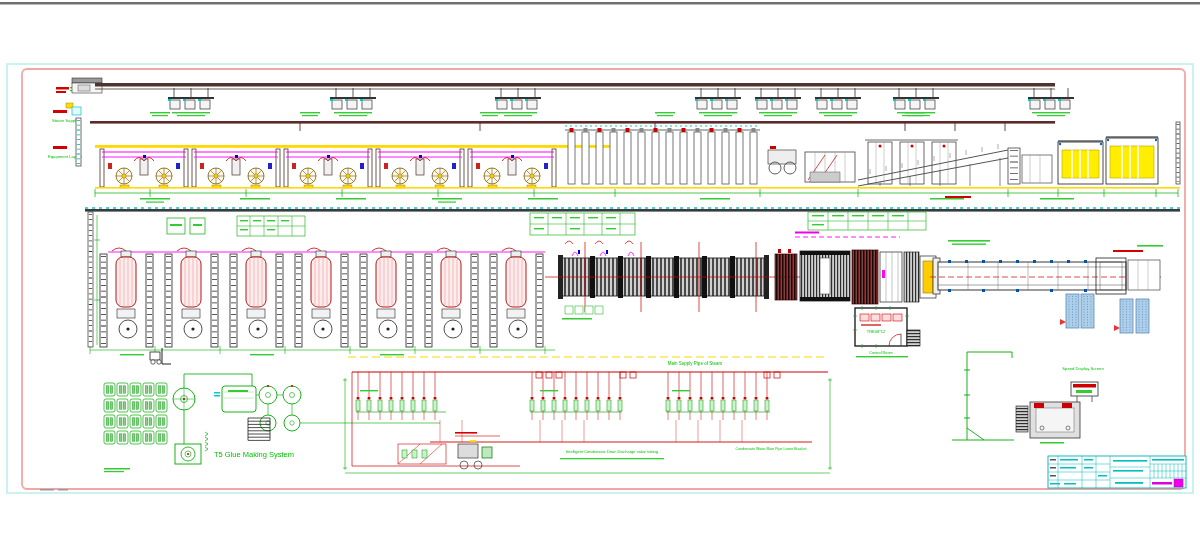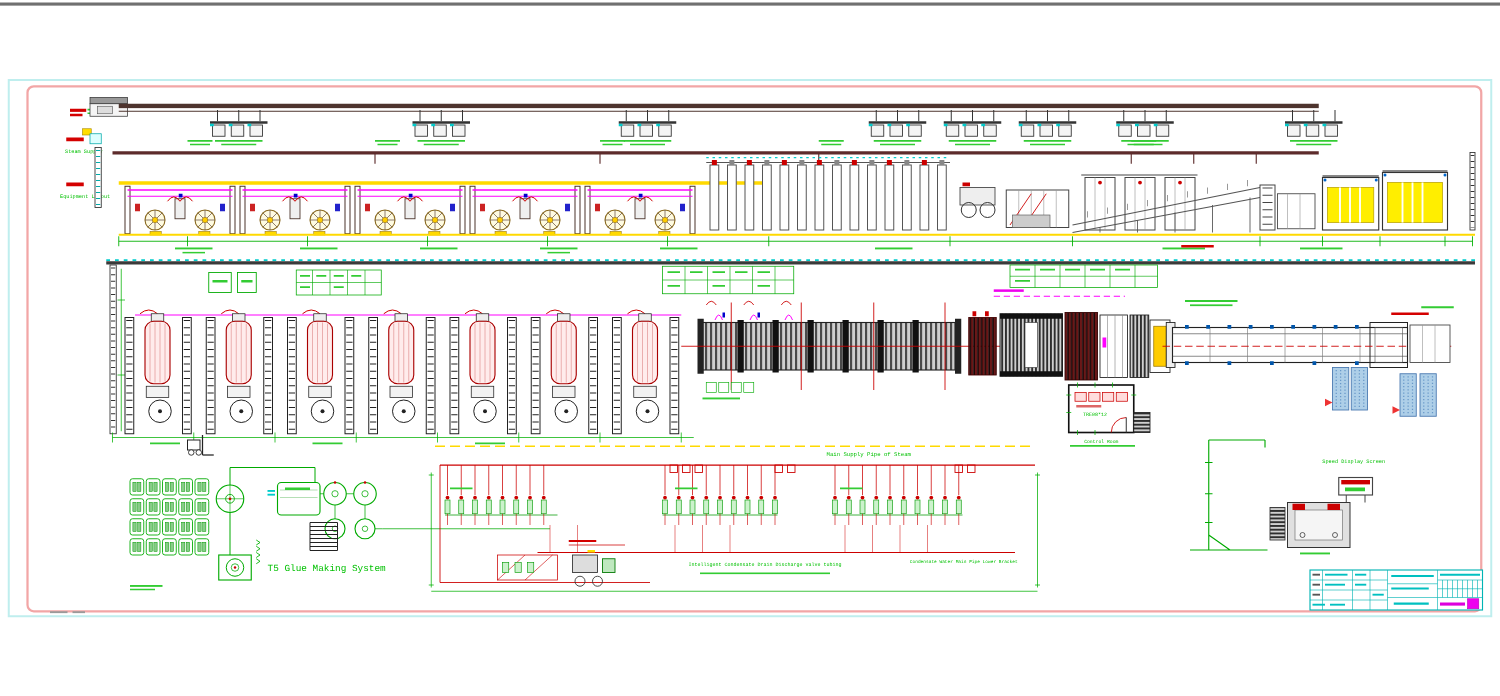--- a/index.html
+++ b/index.html
@@ -1,17 +1,17 @@
 <!DOCTYPE html>
 <html><head>
 <meta charset="utf-8">
 <style>
   html,body{margin:0;padding:0;background:#ffffff;}
   .canvas{position:relative;width:1200px;height:557px;background:#ffffff;overflow:hidden;
-          font-family:Liberation Mono, monospace;text-align:center;}
+          font-family:Liberation Sans, sans-serif;text-align:center;}
   svg{display:block;}
   text{fill:#00c000;}
 </style>
 </head>
 <body>
 
 <div class="canvas">
 <svg width="1200" height="557" viewBox="0 0 1200 557">
   <defs>
     <pattern id="pDryer" width="4" height="6" patternUnits="userSpaceOnUse">

